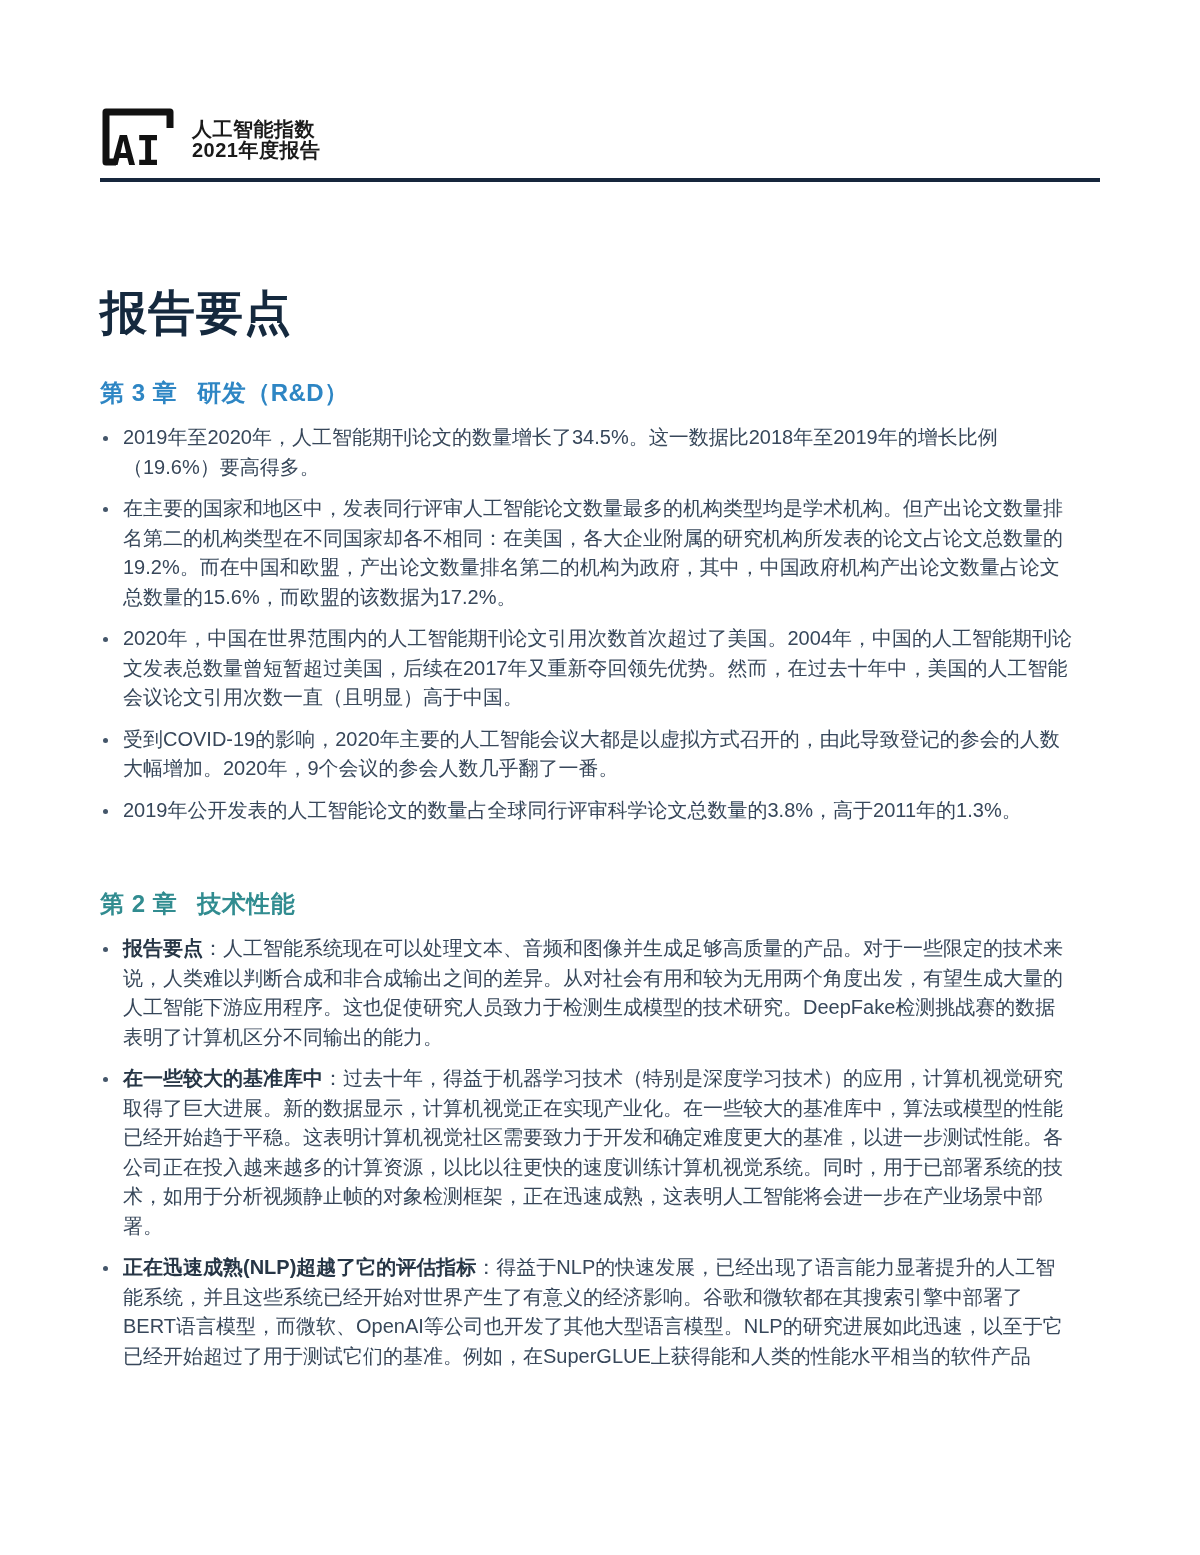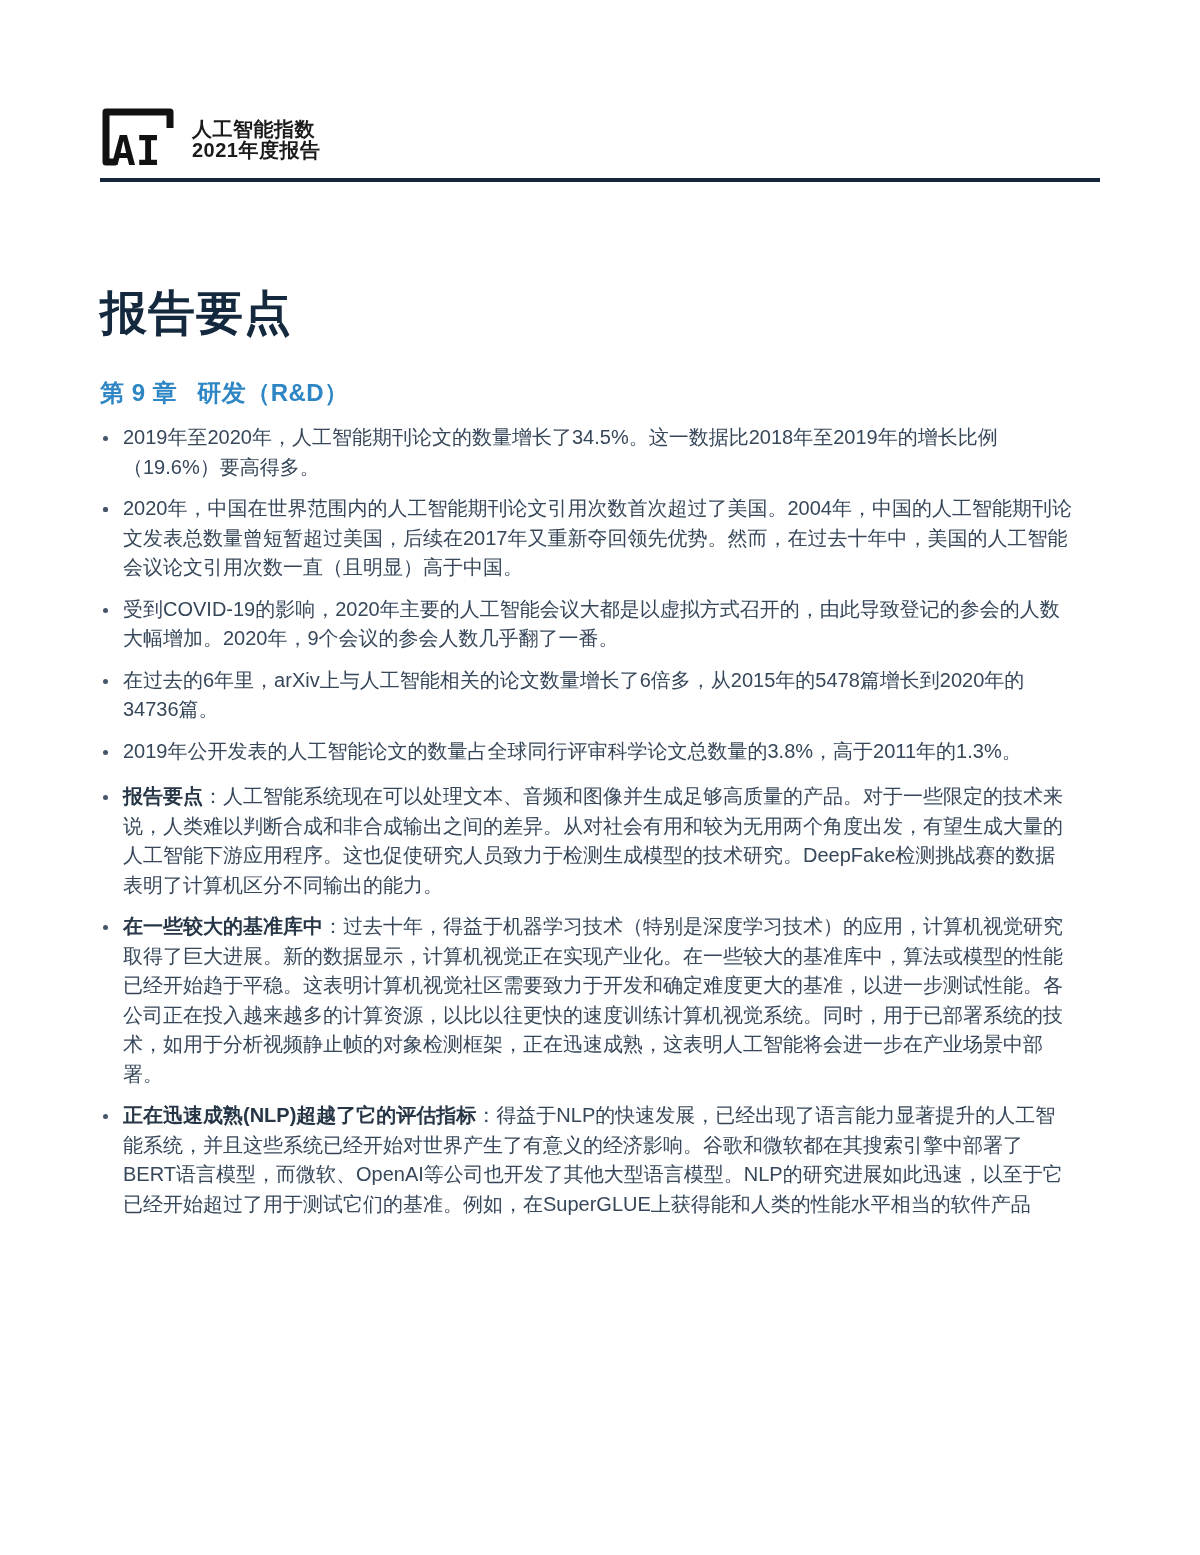--- a/index.html
+++ b/index.html
@@ -99,45 +99,45 @@
         <div>2021年度报告</div>
       </div>
     </header>
 
     <div class="divider"></div>
 
     <h1 class="page-title">报告要点</h1>
 
     <section class="section">
       <h2 class="section-heading" style="color: rgb(46, 134, 196);">
-        <span class="heading-number">第 9 章</span><span class="heading-title">研发（R&amp;D）</span>
+        <span class="heading-number">第 3 章</span><span class="heading-title">研发（R&amp;D）</span>
       </h2>
       <ul class="bullets">
         <li class="bullet-item">
           <span class="dot"></span><span class="lead"></span><span>2019年至2020年，人工智能期刊论文的数量增长了34.5%。这一数据比2018年至2019年的增长比例（19.6%）要高得多。</span>
         </li>
         <li class="bullet-item">
-          <span class="dot"></span><span class="lead"></span>
+          <span class="dot"></span><span class="lead"></span><span>在主要的国家和地区中，发表同行评审人工智能论文数量最多的机构类型均是学术机构。但产出论文数量排名第二的机构类型在不同国家却各不相同：在美国，各大企业附属的研究机构所发表的论文占论文总数量的19.2%。而在中国和欧盟，产出论文数量排名第二的机构为政府，其中，中国政府机构产出论文数量占论文总数量的15.6%，而欧盟的该数据为17.2%。</span>
         </li>
         <li class="bullet-item">
           <span class="dot"></span><span class="lead"></span><span>2020年，中国在世界范围内的人工智能期刊论文引用次数首次超过了美国。2004年，中国的人工智能期刊论文发表总数量曾短暂超过美国，后续在2017年又重新夺回领先优势。然而，在过去十年中，美国的人工智能会议论文引用次数一直（且明显）高于中国。</span>
         </li>
         <li class="bullet-item">
           <span class="dot"></span><span class="lead"></span><span>受到COVID-19的影响，2020年主要的人工智能会议大都是以虚拟方式召开的，由此导致登记的参会的人数大幅增加。2020年，9个会议的参会人数几乎翻了一番。</span>
         </li>
         <li class="bullet-item">
-          <span class="dot"></span><span class="lead"></span><span>在过去的6年里，arXiv上与人工智能相关的论文数量增长了6倍多，从2015年的5478篇增长到2020年的34736篇。</span>
-        </li>
-        <li class="bullet-item">
           <span class="dot"></span><span class="lead"></span><span>2019年公开发表的人工智能论文的数量占全球同行评审科学论文总数量的3.8%，高于2011年的1.3%。</span>
         </li>
       </ul>
     </section>
 
     <section class="section">
+      <h2 class="section-heading" style="color: rgb(49, 140, 144);">
+        <span class="heading-number">第 2 章</span><span class="heading-title">技术性能</span>
+      </h2>
       <ul class="bullets">
         <li class="bullet-item">
           <span class="dot"></span><span class="lead">报告要点</span><span>：人工智能系统现在可以处理文本、音频和图像并生成足够高质量的产品。对于一些限定的技术来说，人类难以判断合成和非合成输出之间的差异。从对社会有用和较为无用两个角度出发，有望生成大量的人工智能下游应用程序。这也促使研究人员致力于检测生成模型的技术研究。DeepFake检测挑战赛的数据表明了计算机区分不同输出的能力。</span>
         </li>
         <li class="bullet-item">
           <span class="dot"></span><span class="lead">在一些较大的基准库中</span><span>：过去十年，得益于机器学习技术（特别是深度学习技术）的应用，计算机视觉研究取得了巨大进展。新的数据显示，计算机视觉正在实现产业化。在一些较大的基准库中，算法或模型的性能已经开始趋于平稳。这表明计算机视觉社区需要致力于开发和确定难度更大的基准，以进一步测试性能。各公司正在投入越来越多的计算资源，以比以往更快的速度训练计算机视觉系统。同时，用于已部署系统的技术，如用于分析视频静止帧的对象检测框架，正在迅速成熟，这表明人工智能将会进一步在产业场景中部署。</span>
         </li>
         <li class="bullet-item">
           <span class="dot"></span><span class="lead">正在迅速成熟(NLP)超越了它的评估指标</span><span>：得益于NLP的快速发展，已经出现了语言能力显著提升的人工智能系统，并且这些系统已经开始对世界产生了有意义的经济影响。谷歌和微软都在其搜索引擎中部署了BERT语言模型，而微软、OpenAI等公司也开发了其他大型语言模型。NLP的研究进展如此迅速，以至于它已经开始超过了用于测试它们的基准。例如，在SuperGLUE上获得能和人类的性能水平相当的软件产品</span>
         </li>

